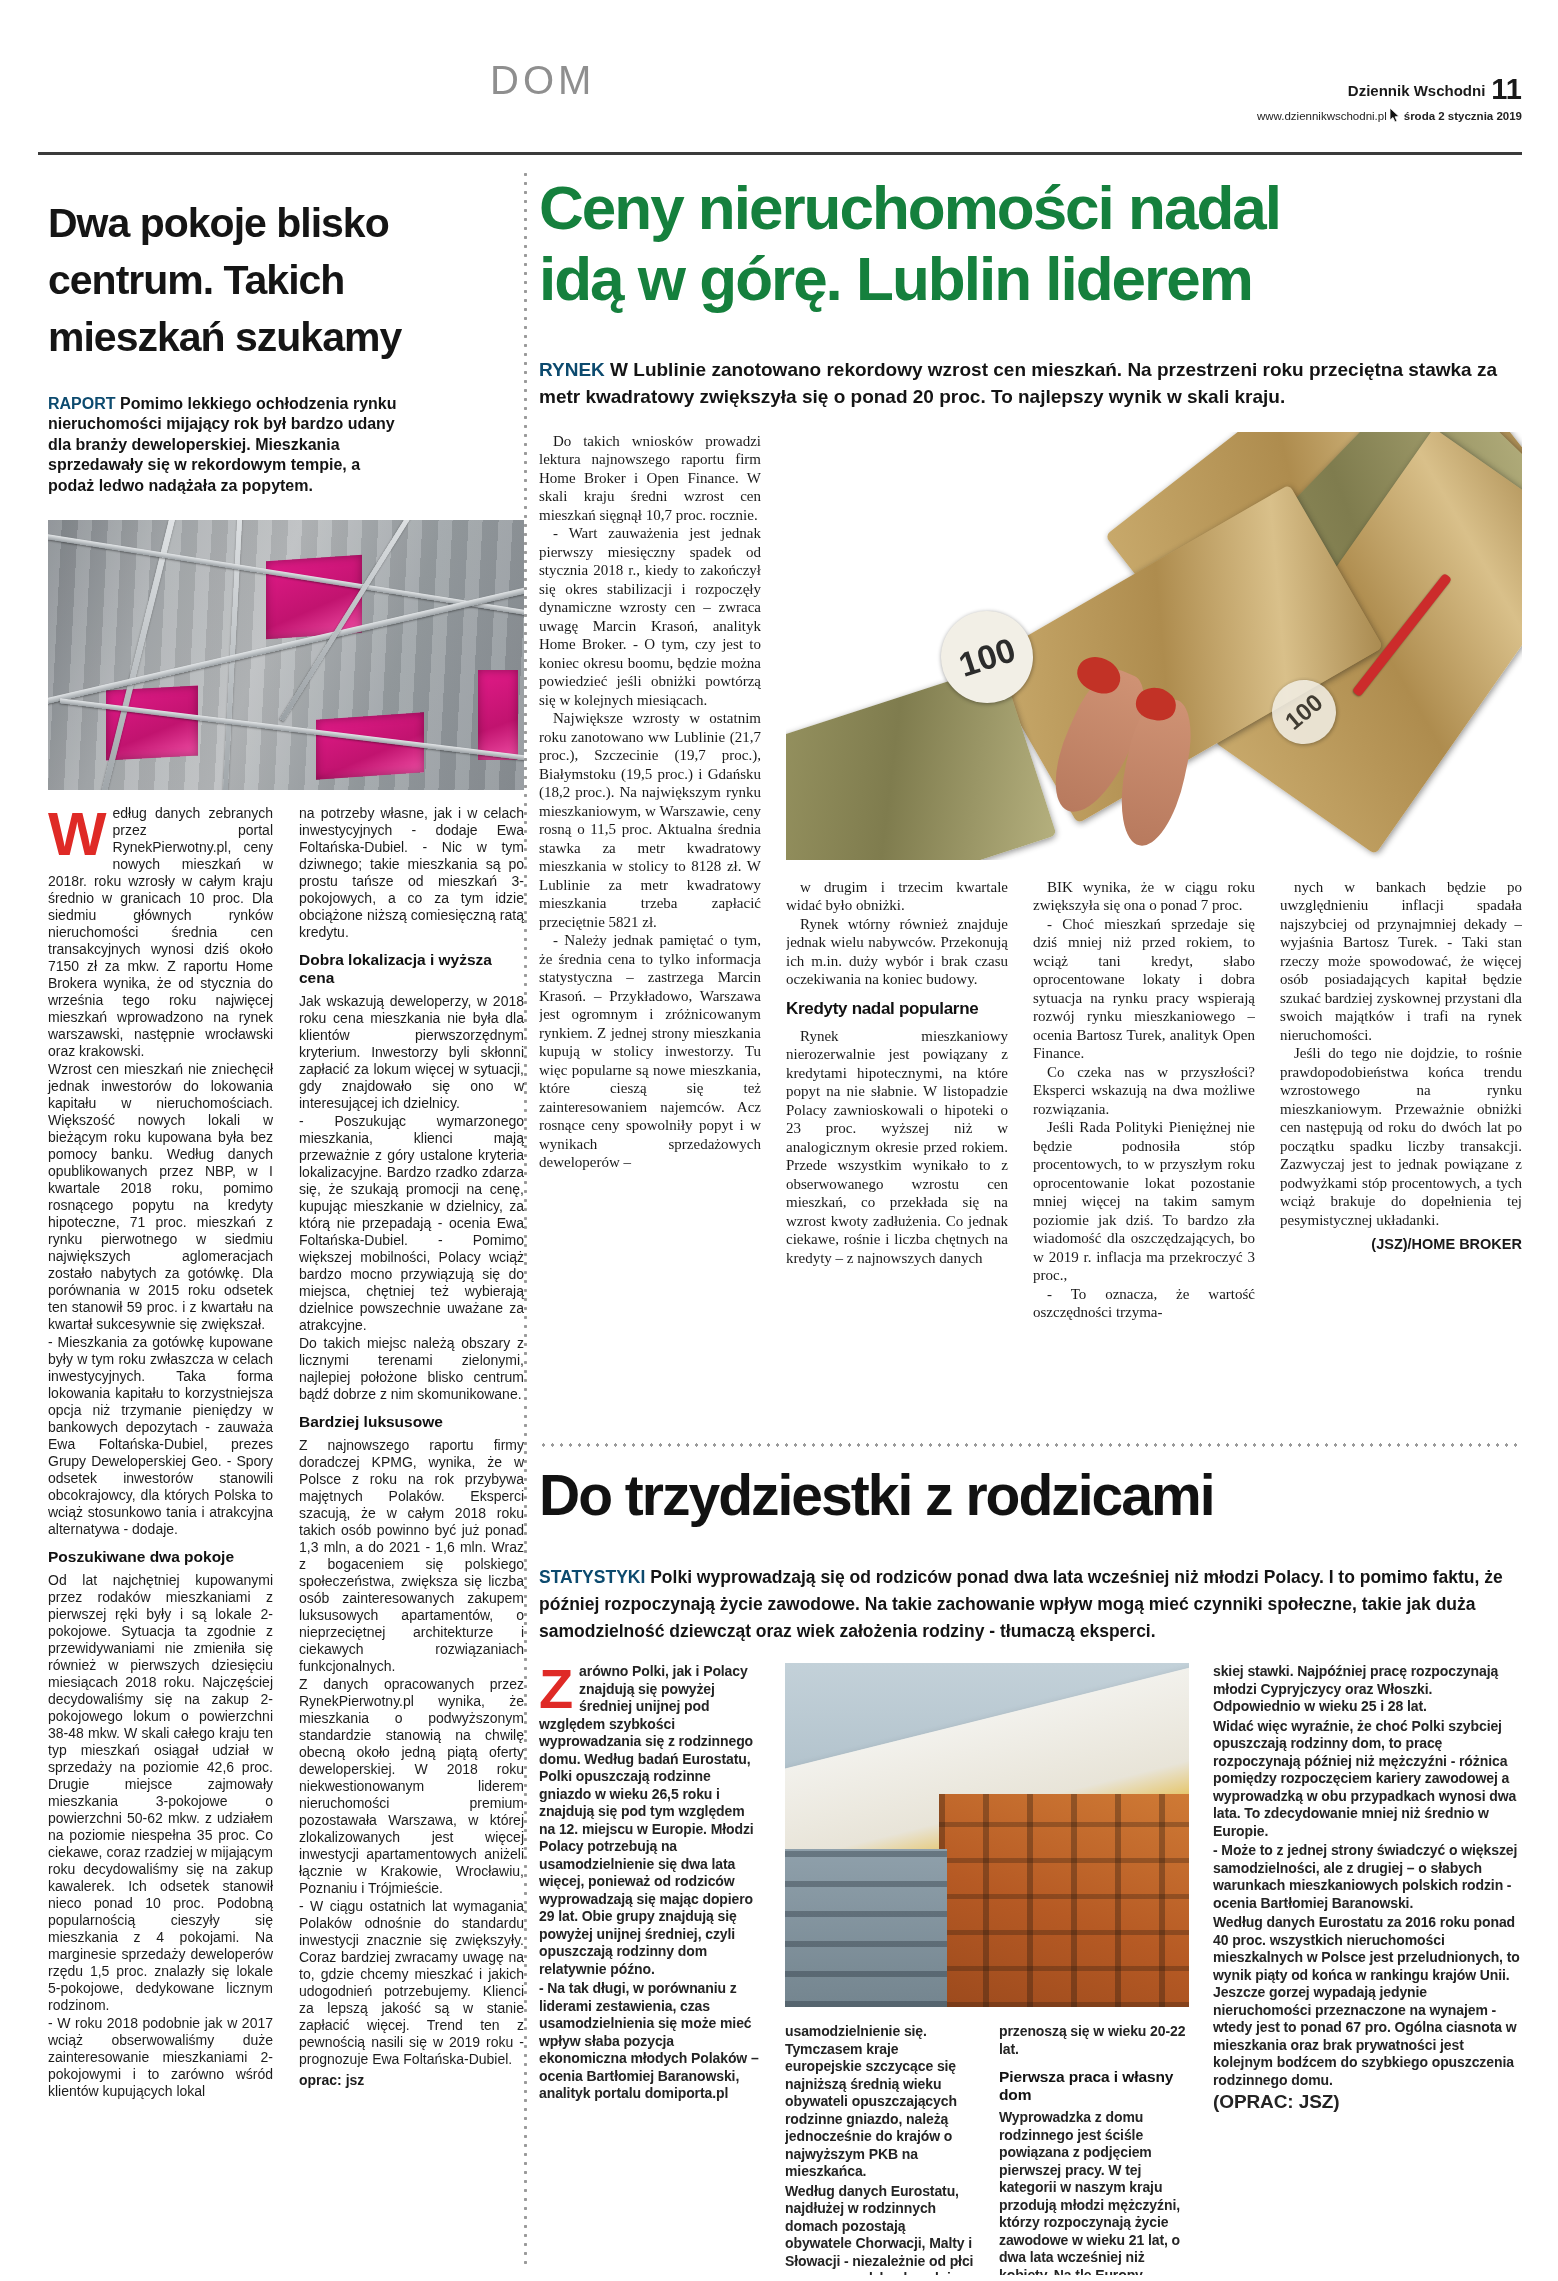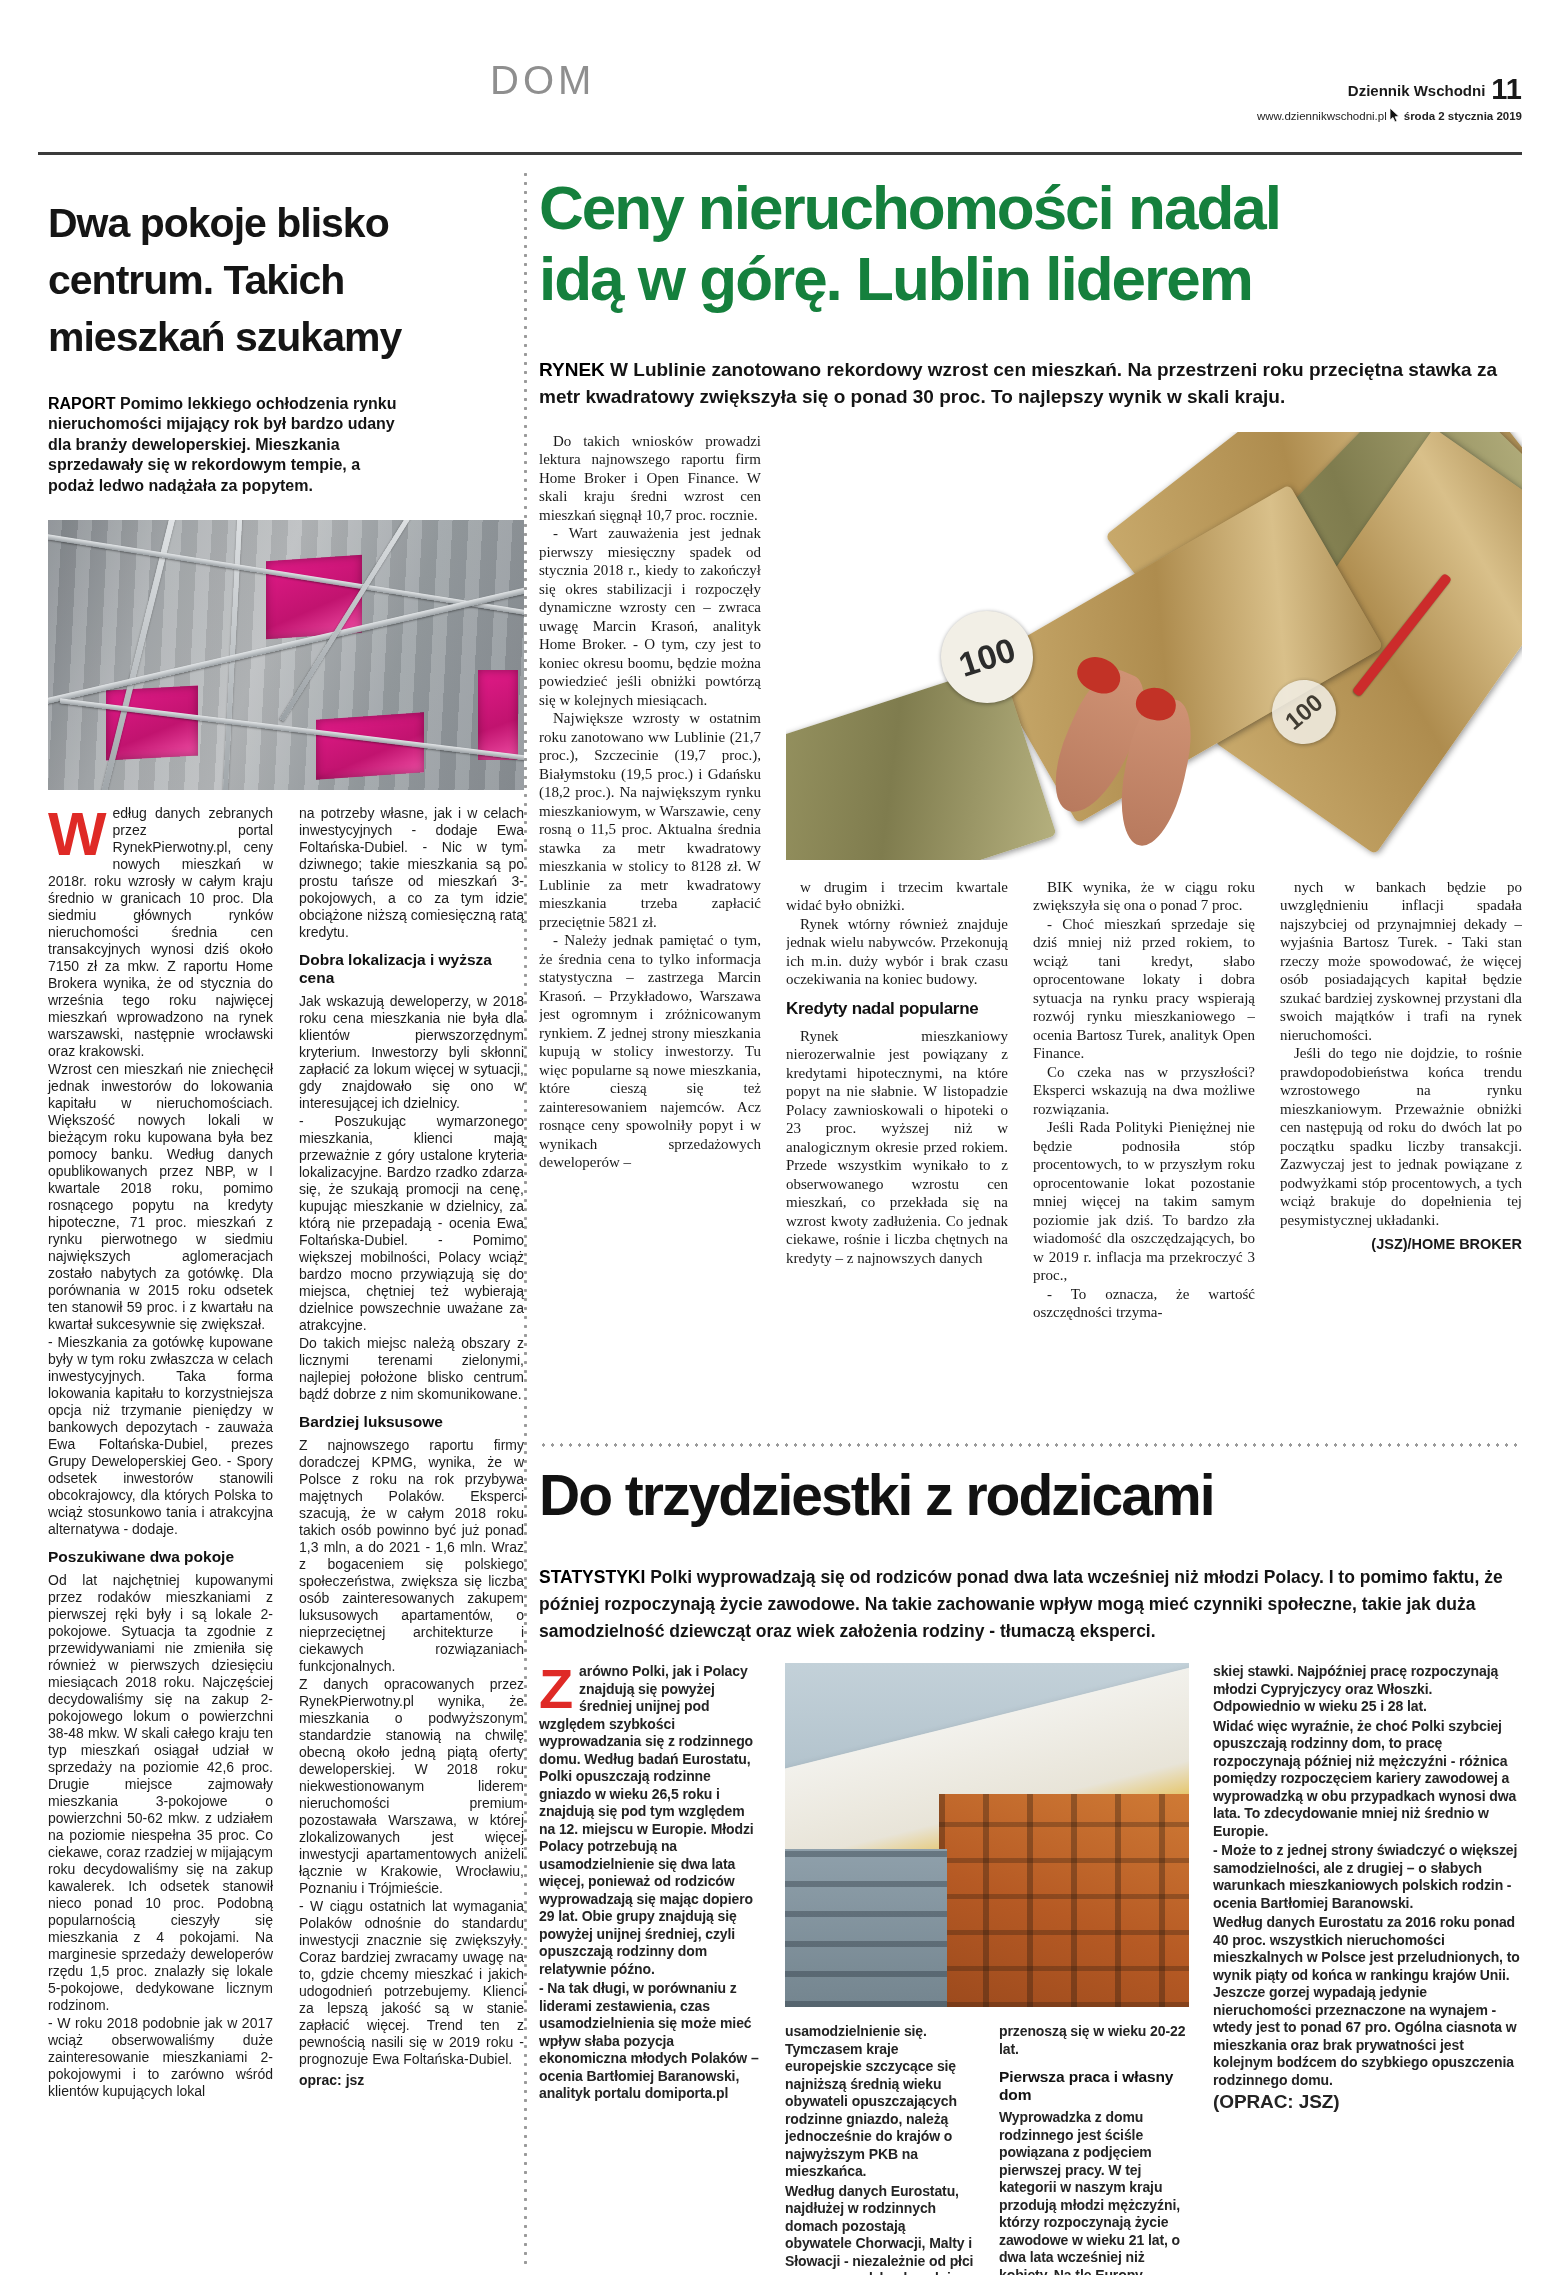--- a/index.html
+++ b/index.html
@@ -18,21 +18,21 @@
   .cursor-svg{display:inline-block;vertical-align:-3px;margin:0 2px;}
   .page-rule{position:absolute;left:38px;width:1484px;top:152px;height:3px;background:#3b3b3b;}
   
   .vdots{position:absolute;left:524px;top:170px;width:3px;height:2095px;
     background-image:radial-gradient(circle,#9a9a9a 1.4px,transparent 1.5px);
     background-size:3px 9px;background-repeat:repeat-y;}
   .hdots{position:absolute;left:539px;top:1443px;width:983px;height:4px;
     background-image:radial-gradient(circle,#9a9a9a 1.6px,transparent 1.7px);
     background-size:9px 4px;background-repeat:repeat-x;}
   
-  .kicker{color:#000000;font-weight:bold;}
+  .kicker{color:#0c4a6e;font-weight:bold;}
   .dropcap{float:left;color:#df2a26;font-weight:bold;}
   .subhead{font-weight:bold;color:#111;}
   p{margin:0;}
   
   .left-art{position:absolute;left:48px;top:168px;width:476px;}
   .left-head{font-size:41px;line-height:57px;letter-spacing:-1px;color:#151515;}
   .left-head .b{font-weight:bold;}
   .left-lead{margin-top:22px;width:356px;font-size:16px;line-height:20.5px;font-weight:bold;color:#141414;}
   .left-photo{margin-top:24px;width:476px;height:270px;position:relative;overflow:hidden;
     background:linear-gradient(108deg,#83888d 0%,#a9adb0 22%,#b9bcbe 45%,#9aa0a4 70%,#8b9196 100%);}
@@ -166,21 +166,21 @@
   </div>
 </article>
 
 <article class="main-art">
   <h1 class="main-head">
     <span class="b">Ceny nieruchomości</span><span> nadal</span><br>
     <span>idą w górę. Lublin liderem</span>
   </h1>
   <p class="main-lead">
     <span class="kicker">RYNEK</span>
-    <span>W Lublinie zanotowano rekordowy wzrost cen mieszkań. Na przestrzeni roku przeciętna stawka za metr kwadratowy zwiększyła się o ponad 30 proc. To najlepszy wynik w skali kraju.</span>
+    <span>W Lublinie zanotowano rekordowy wzrost cen mieszkań. Na przestrzeni roku przeciętna stawka za metr kwadratowy zwiększyła się o ponad 20 proc. To najlepszy wynik w skali kraju.</span>
   </p>
 
   <div class="main-body">
     <div class="mcol m-col1">
       <p>Do takich wniosków prowadzi lektura najnowszego raportu firm Home Broker i Open Finance. W skali kraju średni wzrost cen mieszkań sięgnął 10,7 proc. rocznie.</p>
       <p>- Wart zauważenia jest jednak pierwszy miesięczny spadek od stycznia 2018 r., kiedy to zakończył się okres stabilizacji i rozpoczęły dynamiczne wzrosty cen – zwraca uwagę Marcin Krasoń, analityk Home Broker. - O tym, czy jest to koniec okresu boomu, będzie można powiedzieć jeśli obniżki powtórzą się w kolejnych miesiącach.</p>
       <p>Największe wzrosty w ostatnim roku zanotowano ww Lublinie (21,7 proc.), Szczecinie (19,7 proc.), Białymstoku (19,5 proc.) i Gdańsku (18,2 proc.). Na największym rynku mieszkaniowym, w Warszawie, ceny rosną o 11,5 proc. Aktualna średnia stawka za metr kwadratowy mieszkania w stolicy to 8128 zł. W Lublinie za metr kwadratowy mieszkania trzeba zapłacić przeciętnie 5821 zł.</p>
       <p>- Należy jednak pamiętać o tym, że średnia cena to tylko informacja statystyczna – zastrzega Marcin Krasoń. – Przykładowo, Warszawa jest ogromnym i zróżnicowanym rynkiem. Z jednej strony mieszkania kupują w stolicy inwestorzy. Tu więc popularne są nowe mieszkania, które cieszą się też zainteresowaniem najemców. Acz rosnące ceny spowolniły popyt i w wynikach sprzedażowych deweloperów –</p>
     </div>
 

